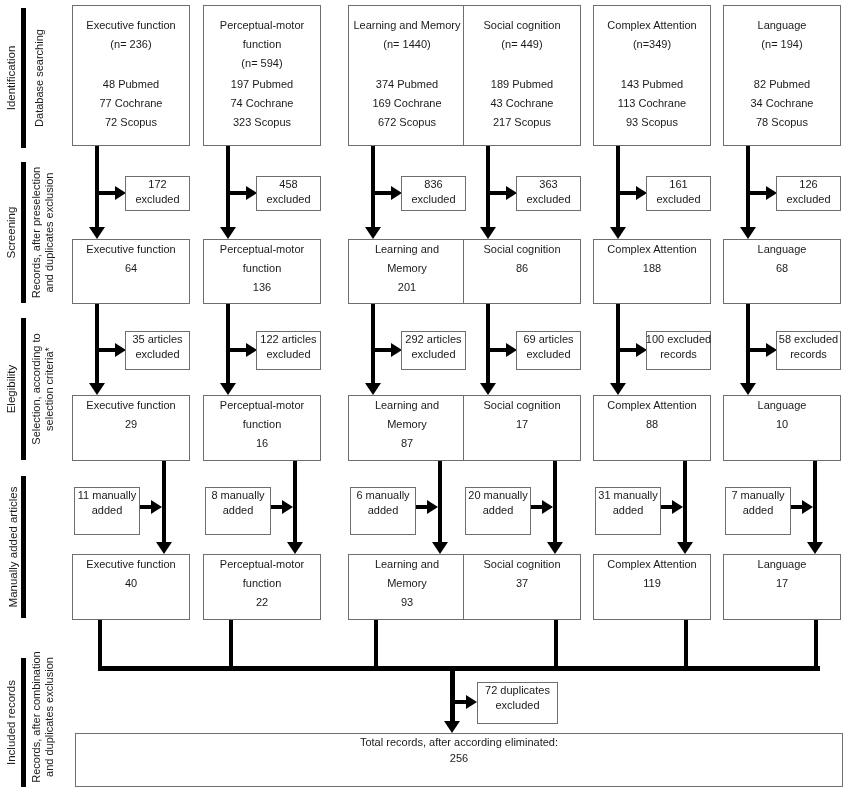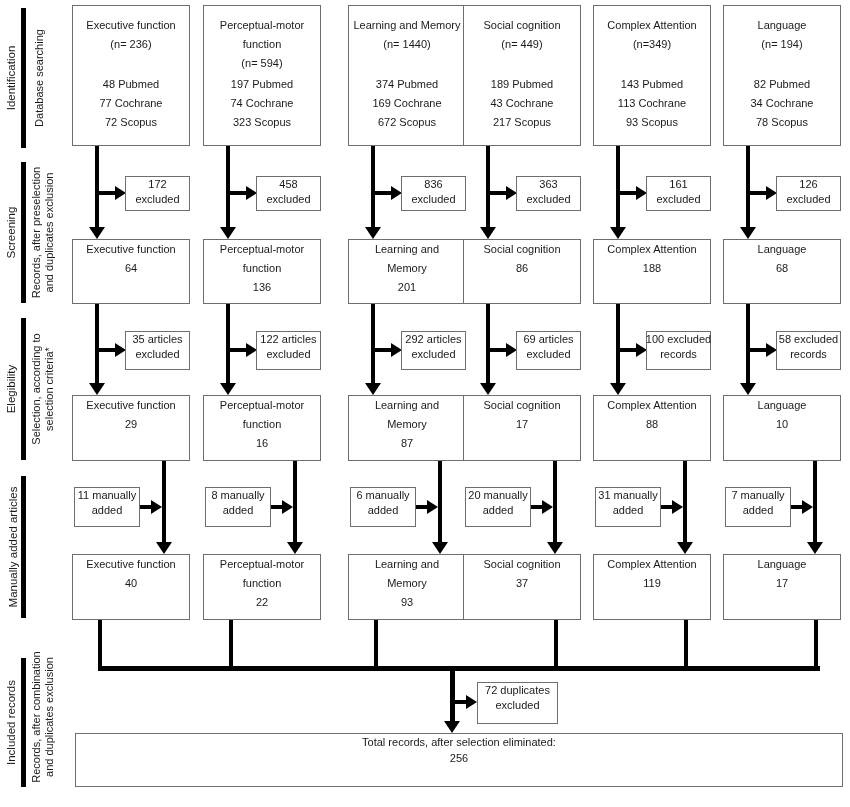--- a/index.html
+++ b/index.html
@@ -17,21 +17,21 @@
   .nw { white-space:nowrap; }
   .col { position:absolute; top:0; width:118px; height:700px; }
   .idbox { left:0; top:5px; width:118px; height:141px; justify-content:flex-start; padding:10px 2px 13px; line-height:19px; }
   .idbox .spacer { flex:1; width:100%; }
   .rowbox { left:0; width:118px; line-height:19px; padding:0 2px; }
   .row2 { top:239px; height:65px; }
   .row3 { top:395px; height:66px; }
   .row4 { top:554px; height:66px; }
   .exclbox  { left:53px; top:176px; width:65px; height:35px; }
   .excl2box { left:53px; top:331px; width:65px; height:39px; }
-  .manbox   { left:2px;  top:487px; width:66px; height:40px; }
+  .manbox   { left:2px;  top:487px; width:66px; height:48px; }
   
   .vline { position:absolute; width:4px; background:#000; }
   .hline { position:absolute; height:4px; background:#000; }
   .lineA1 { left:23px; top:146px; height:84px; }
   .lineA2 { left:23px; top:304px; height:81px; }
   .lineB  { left:90px; top:461px; height:83px; }
   .exit   { left:26px; top:620px; height:48px; }
   .right-exit .exit { left:91px; }
   .br1 { left:25px; top:191px; width:22px; }
   .br2 { left:25px; top:348px; width:22px; }
@@ -441,17 +441,17 @@
   <div class="collector"></div>
   <div class="vline stem"></div>
   <div class="arr-d stemarr"></div>
   <div class="hline dupline"></div>
   <div class="arr-r duparr"></div>
   <div class="box dupbox">
     <div class="nw">72 duplicates</div>
     <div class="nw">excluded</div>
   </div>
   <div class="box totalbox">
-    <div>Total records, after selection eliminated:</div>
+    <div>Total records, after according eliminated:</div>
     <div>256</div>
   </div>
 
 </div>
 
 </body></html>

